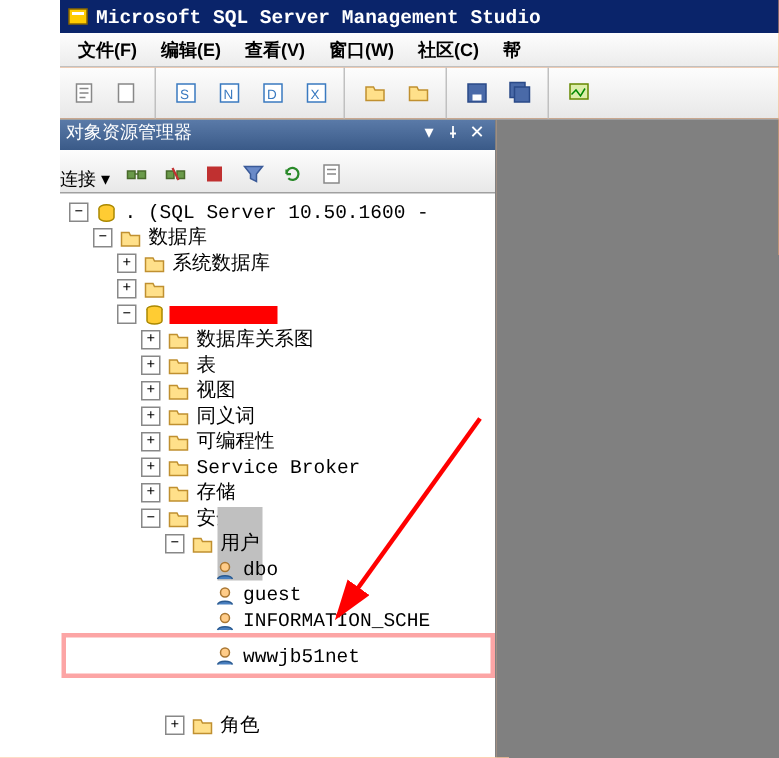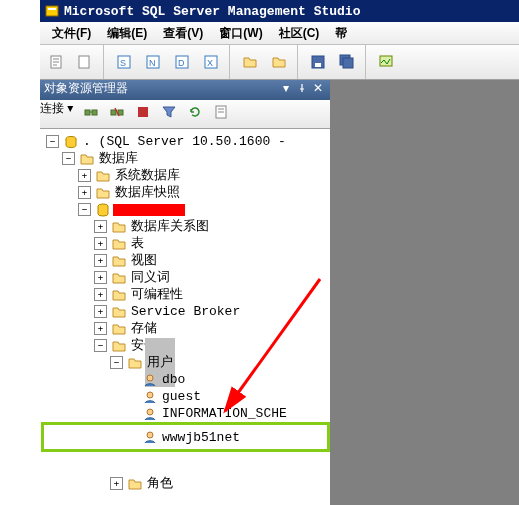--- a/index.html
+++ b/index.html
@@ -97,21 +97,21 @@
   .panel-header .title { flex: 1; }
   .panel-header .hbtn {
     width: 16px; height: 16px;
     display: flex; align-items: center; justify-content: center;
     cursor: pointer; color: #fff;
   }
   .panel-toolbar {
     height: 28px;
     background: linear-gradient(#fdfdfd, #e8e8e8);
     border-bottom: 1px solid #a0a0a0;
-    display: flex; align-items: flex-start;
+    display: flex; align-items: flex-end;
     padding-left: 0; gap: 2px;
   }
   .panel-toolbar .lbl { padding-right: 4px; }
   .icon-btn {
     width: 22px; height: 22px;
     border: 1px solid transparent;
     display: flex; align-items: center; justify-content: center;
     border-radius: 3px;
   }
   .tree {
@@ -144,21 +144,21 @@
     margin: 0 2px;
     flex-shrink: 0;
   }
   .nodelabel { padding-left: 2px; }
   .selected .nodelabel {
     background: #c0c0c0;
     color: #000;
     padding: 16px 2px;
   }
   .highlight-box {
-    border: 3px solid #84cc16;
+    border: 3px solid #fca5a5;
     margin-left: -3px;
     padding-left: 0;
     height: 24px;
   }
   .arrow-overlay {
     position: absolute;
     pointer-events: none;
   }
 </style>
 </head>
@@ -352,21 +352,20 @@
 
         <div class="tree-row">
           <span class="indent"></span>
             <span class="indent"></span>
           <span class="expander">+</span>
           <span class="nodeicon">
               <svg width="14" height="14">
                 <path d="M1 3h5l1 2h6v7H1z" fill="#ffe08a" stroke="#c09030"></path>
               </svg>
             </span>
-          <span class="nodelabel">数据库快照</span>
         </div>
 
         <div class="tree-row">
           <span class="indent"></span>
             <span class="indent"></span>
           <span class="expander">−</span>
           <span class="nodeicon">
               <svg width="14" height="14">
                 <ellipse cx="7" cy="3" rx="5" ry="2" fill="#ffcc33" stroke="#aa8800"></ellipse>
                 <path d="M2 3v8a5 2 0 0 0 10 0V3" fill="#ffcc33" stroke="#aa8800"></path>

